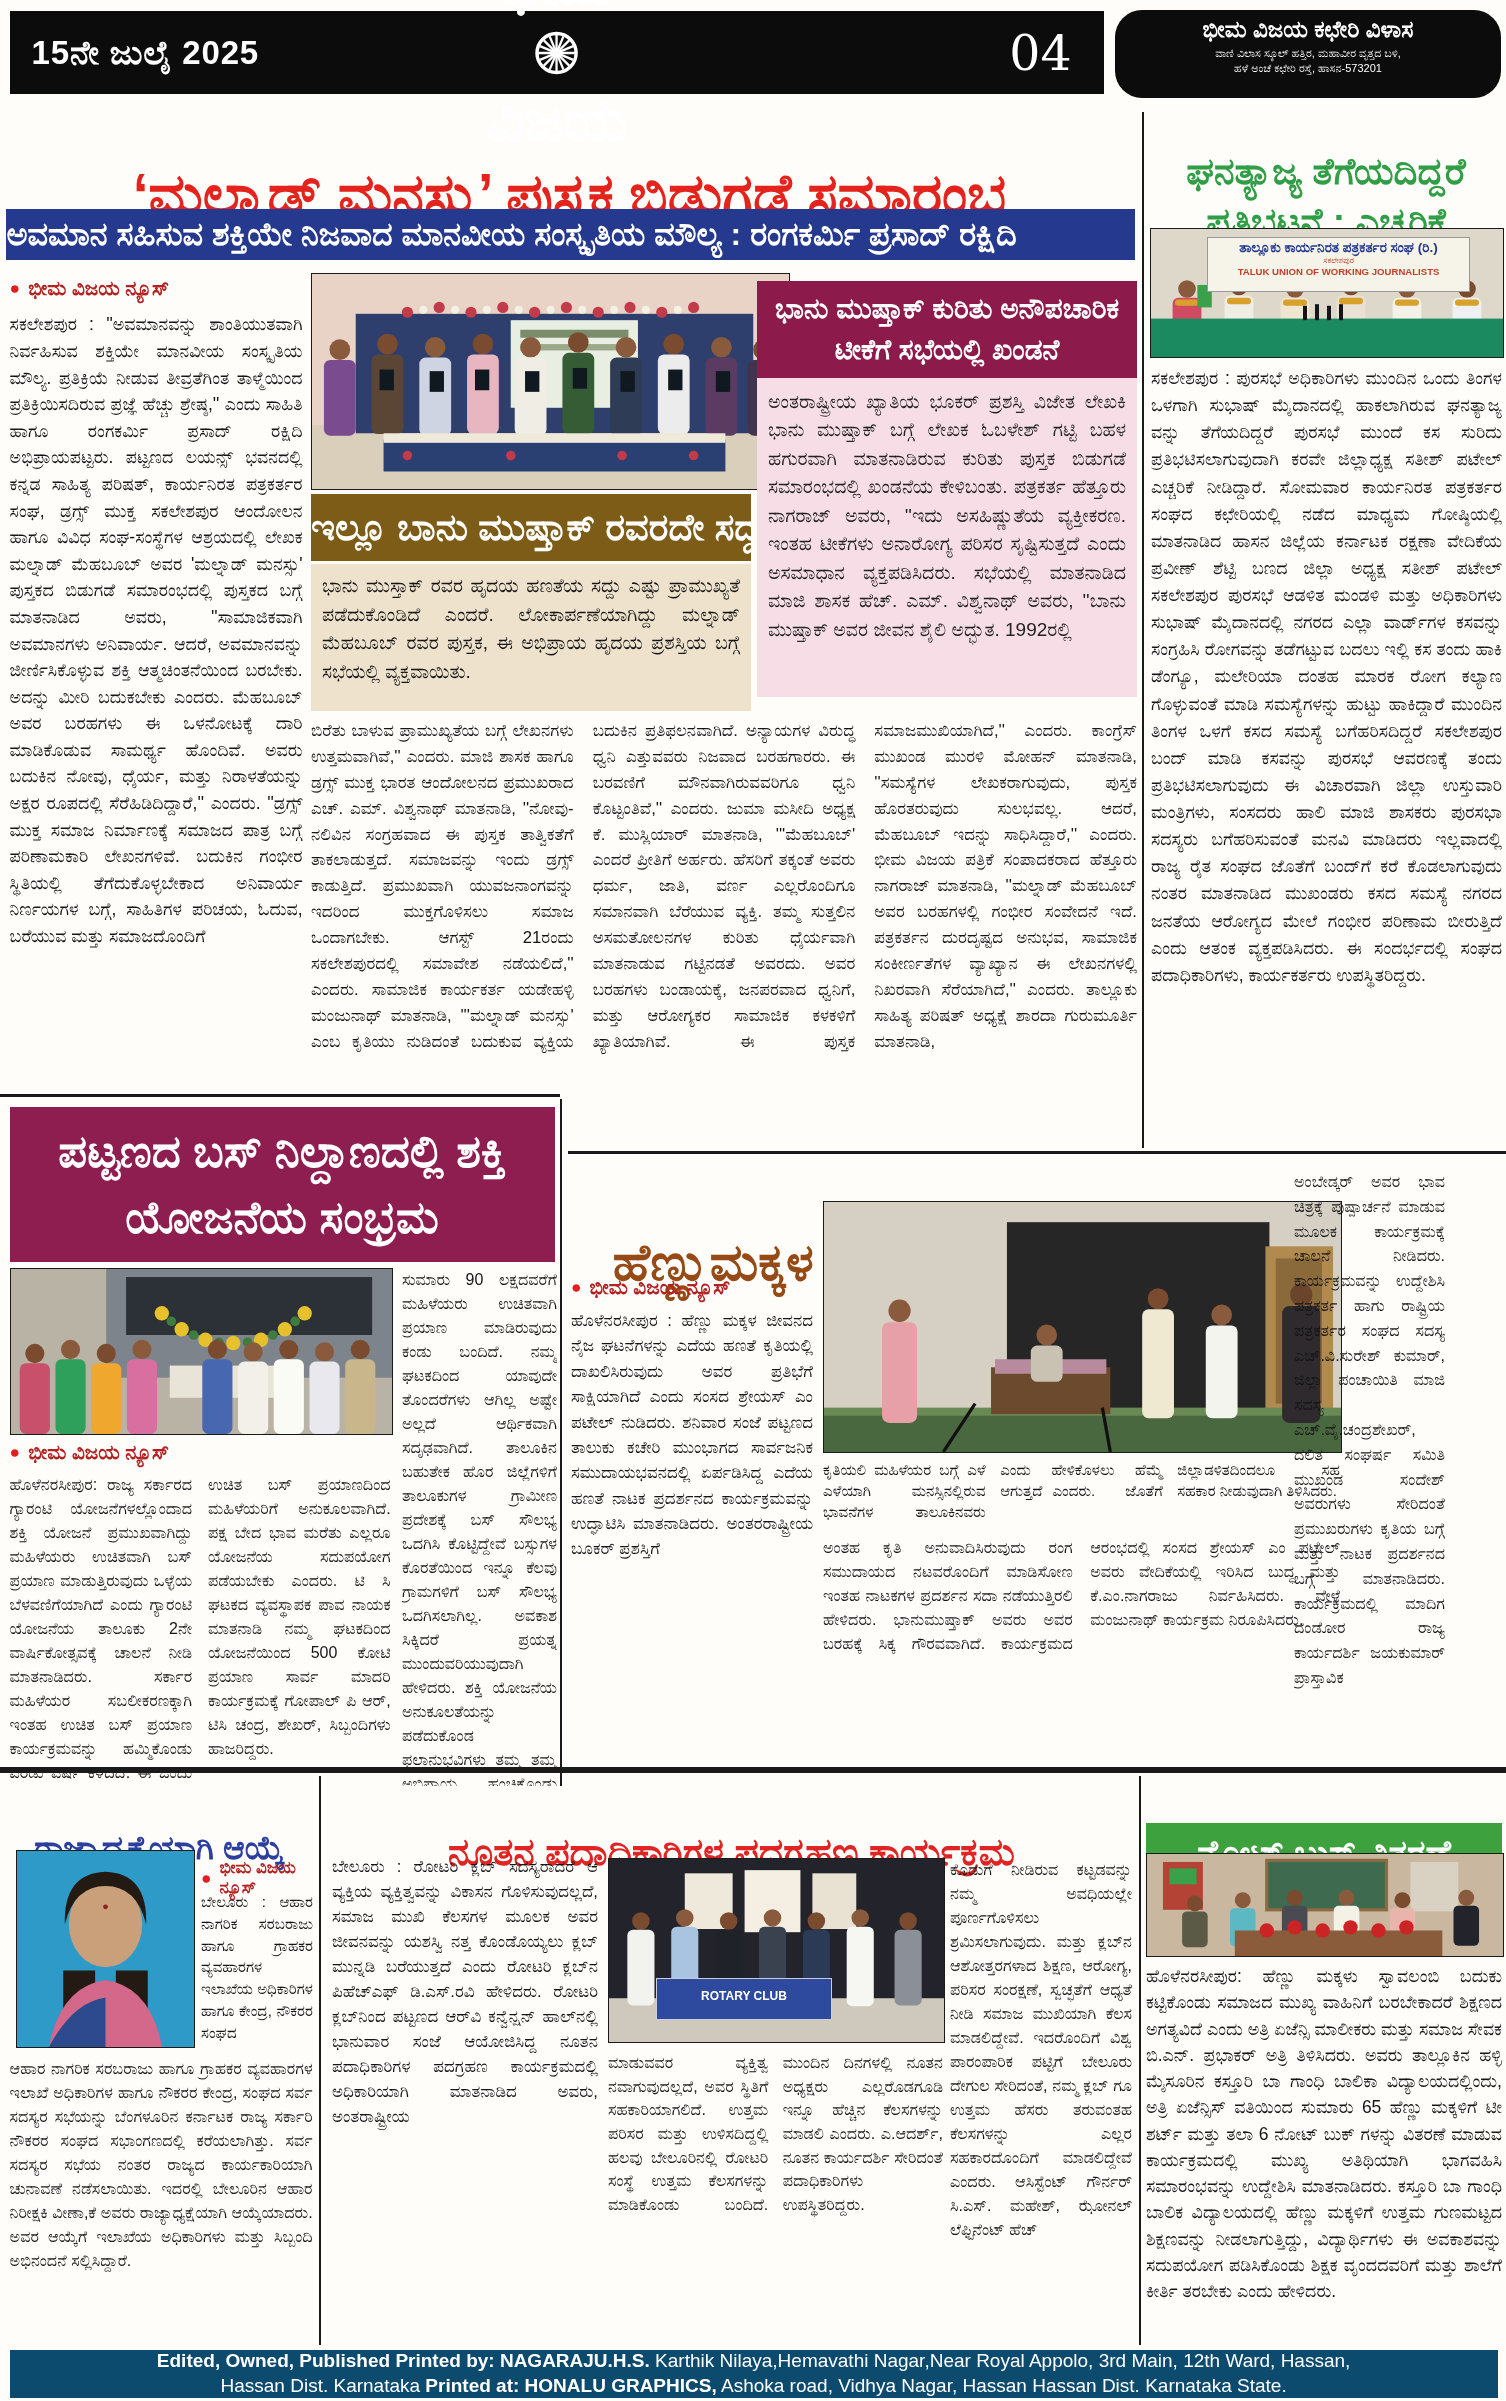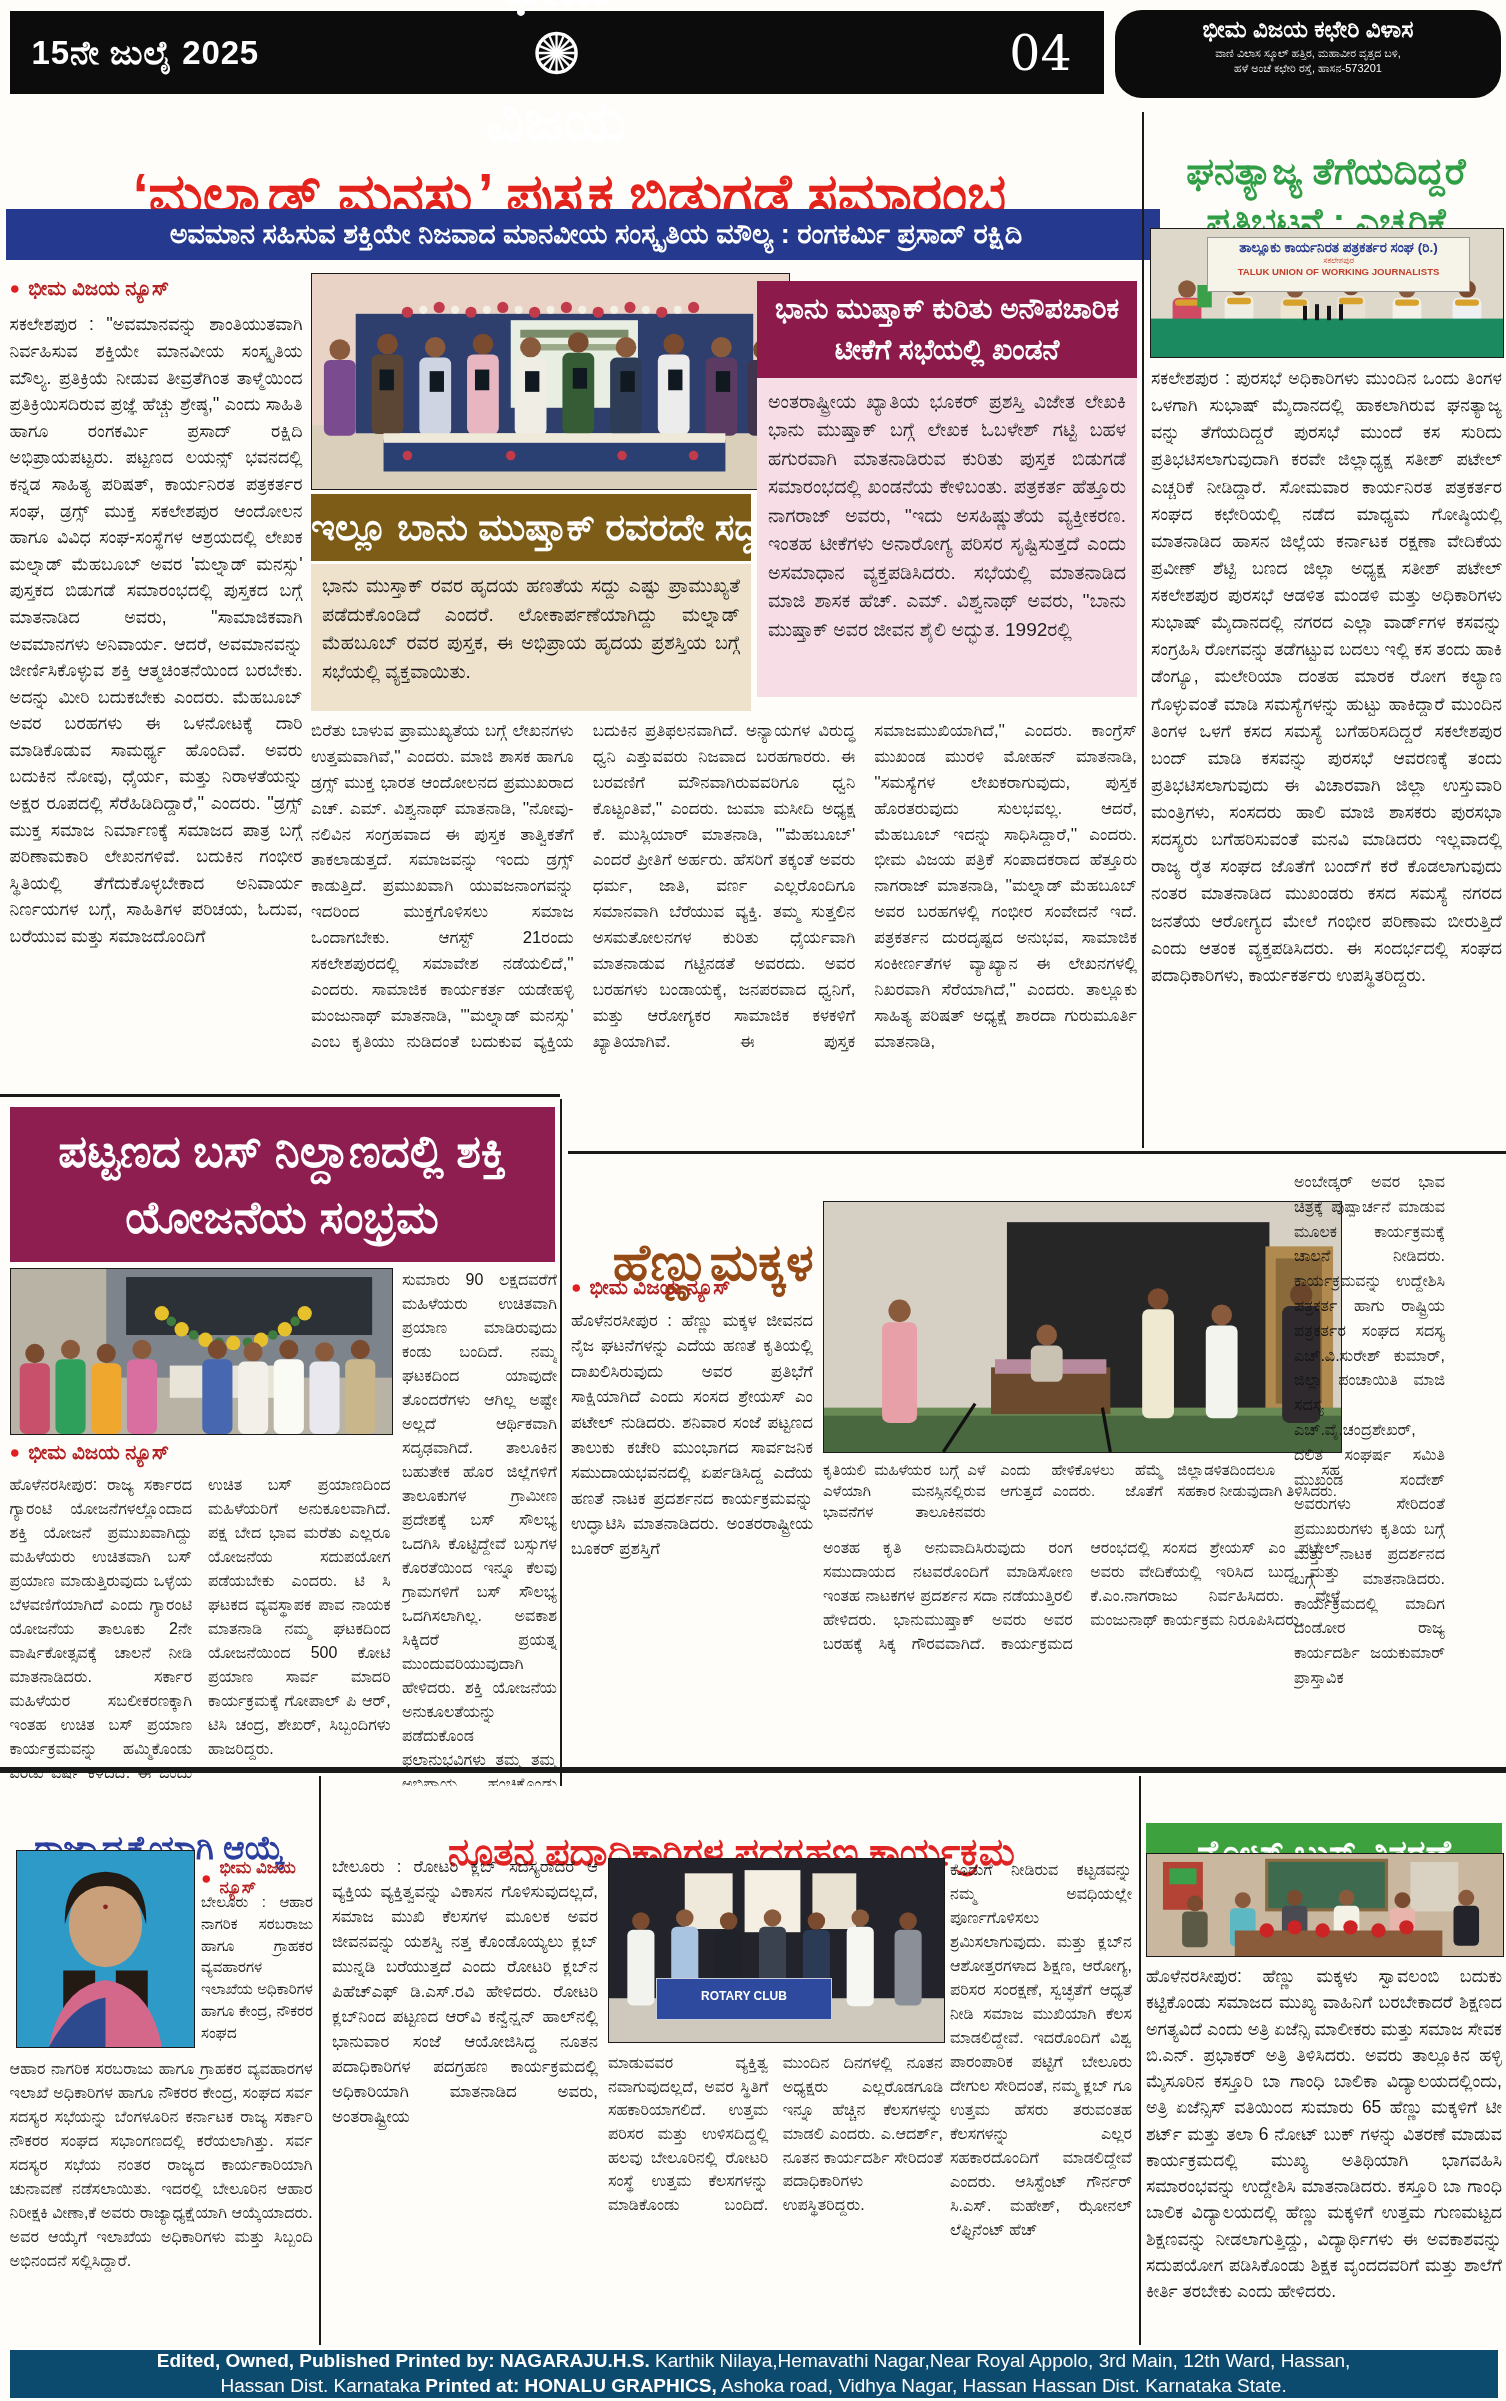--- a/index.html
+++ b/index.html
@@ -9,21 +9,21 @@
   .masthead{left:9.6px;top:11px;width:1094px;height:83px;background:#0c0c0c;color:#fff;display:flex;align-items:center;}
   .m-date{position:absolute;left:22px;top:50%;transform:translateY(-50%);font-size:33px;font-weight:bold;letter-spacing:0.8px;}
   .m-title{position:absolute;left:50%;top:50%;transform:translate(-50%,-50%);display:flex;align-items:center;gap:11px;font-family:"Liberation Serif",serif;font-weight:bold;font-size:59px;white-space:nowrap;flex-direction:column;}
   .chakra{width:46px;height:46px;}
   .m-page{position:absolute;right:32px;top:50%;transform:translateY(-50%);font-family:"DejaVu Serif",serif;font-size:49px;}
   .officebox{left:1115px;top:9.6px;width:386px;height:88px;background:#0c0c0c;color:#fff;border-radius:27px;text-align:center;padding-top:6.4px;box-sizing:border-box;}
   .ob-title{font-size:23px;font-weight:bold;margin-bottom:3.2px;}
   .ob-line{font-size:11px;line-height:1.35;}
   
   .lead-headline{left:0;top:108px;width:1139px;height:97px;color:#e3231c;font-weight:bold;font-size:57px;text-align:center;line-height:97px;white-space:nowrap;}
-  .lead-subhead{left:6.4px;top:209px;width:1129px;height:51px;background:#25398f;color:#fff;font-weight:bold;font-size:27px;text-align:center;line-height:51px;white-space:nowrap;overflow:hidden;padding-left:25px;}
+  .lead-subhead{left:6.4px;top:209px;width:1129px;height:51px;background:#25398f;color:#fff;font-weight:bold;font-size:32px;line-height:51px;white-space:nowrap;overflow:hidden;}
   .txt{text-align:justify;color:#151515;overflow:hidden;}
   .byline{display:flex;align-items:center;gap:8px;font-weight:bold;color:#b22222;font-size:20px;margin-bottom:8px;}
   .dot{color:#e02020;font-size:17.5px;}
   .lead-col1{left:9.6px;top:273px;width:293px;height:797px;font-size:17.5px;line-height:1.52;}
   .ph{position:absolute;border:1.6px solid #1a1a1a;background:#22c55e;overflow:hidden;}
   .ph svg{display:block;width:100%;height:100%;}
   .lead-photo{left:311px;top:273px;width:477px;height:215px;}
   .pink-box{left:757px;top:281px;width:380px;height:416px;background:#f7dee6;}
   .pink-title{background:#8c1b4b;color:#fff;font-weight:bold;font-size:28px;text-align:center;line-height:1.45;padding:8px 4.8px;}
   .pink-body{padding:9.6px 11px;font-size:19px;line-height:1.5;text-align:justify;color:#222;height:263px;overflow:hidden;}

